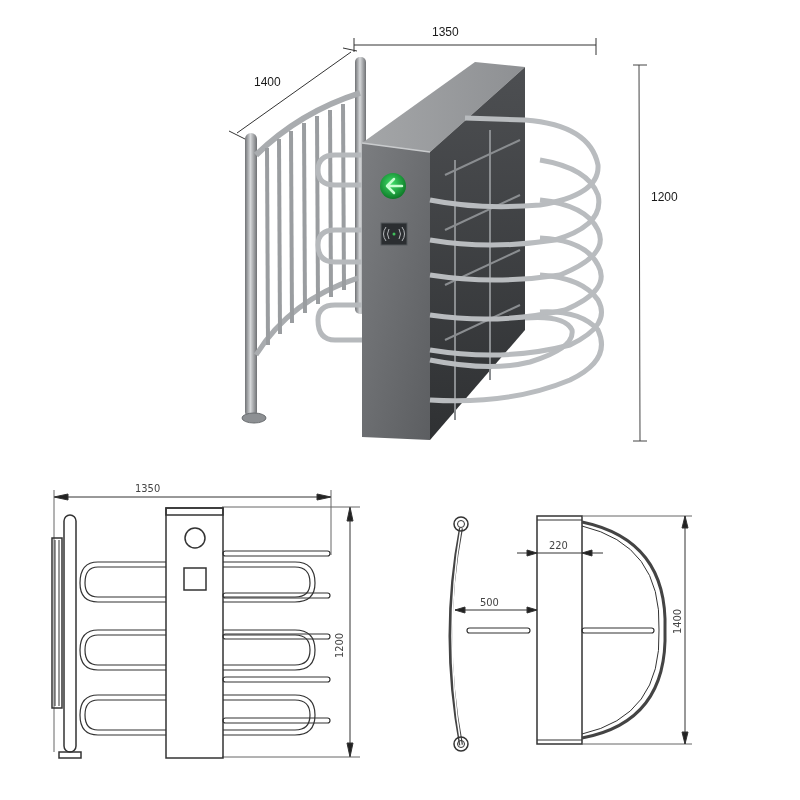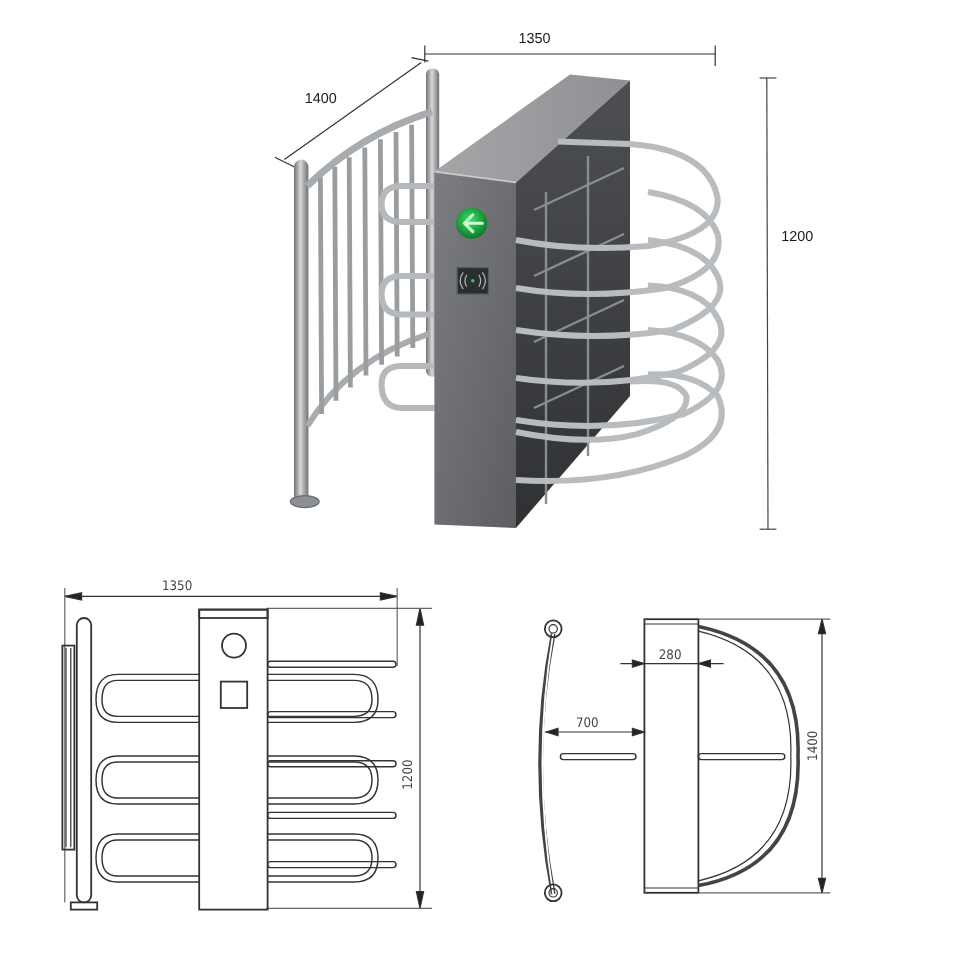--- a/index.html
+++ b/index.html
@@ -206,15 +206,15 @@
   </g>
 </svg>
 
 <span class="dim-label" style="left:432px; top:25px;">1350</span>
 <span class="dim-label" style="left:254px; top:75px;">1400</span>
 <span class="dim-label" style="left:651px; top:190px;">1200</span>
 
 <span class="dim-label cad" style="left:135px; top:482px;">1350</span>
 <span class="dim-label cad vert" style="left:327px; top:639px;">1200</span>
 
-<span class="dim-label cad" style="left:549px; top:539px;">280</span>
-<span class="dim-label cad" style="left:480px; top:596px;">700</span>
+<span class="dim-label cad" style="left:549px; top:539px;">220</span>
+<span class="dim-label cad" style="left:480px; top:596px;">500</span>
 <span class="dim-label cad vert" style="left:665px; top:615px;">1400</span>
 
 </body></html>

